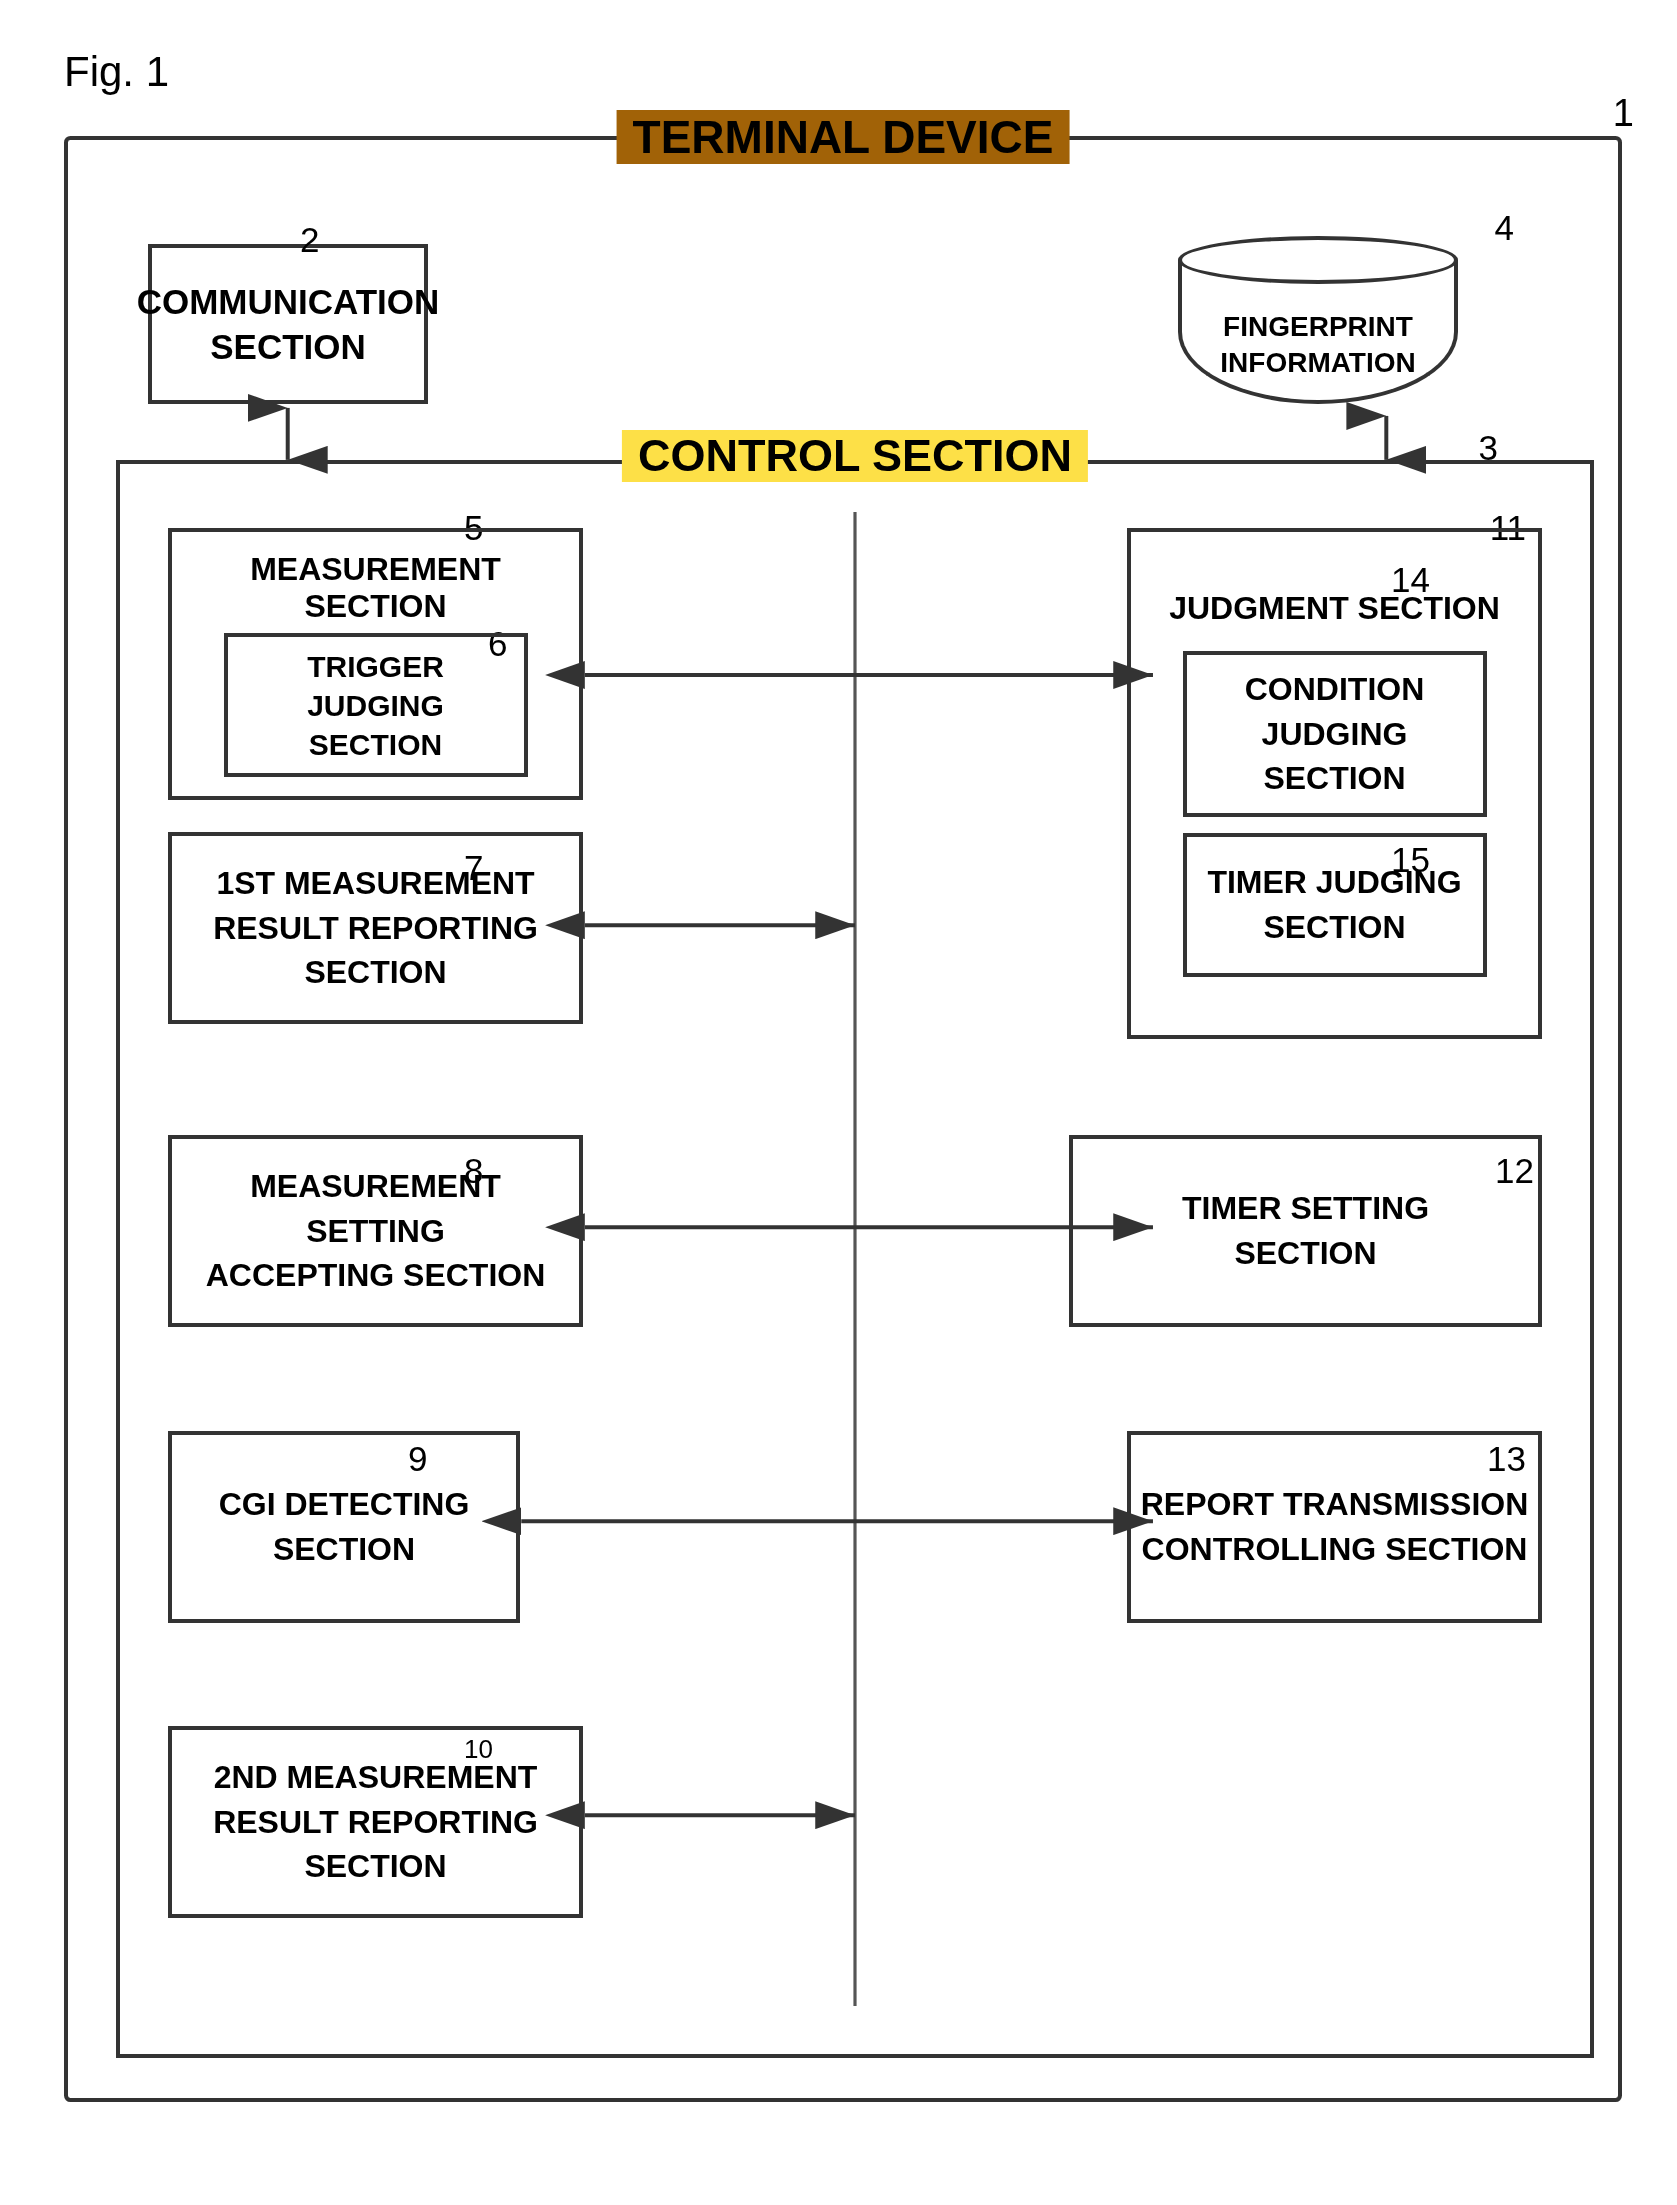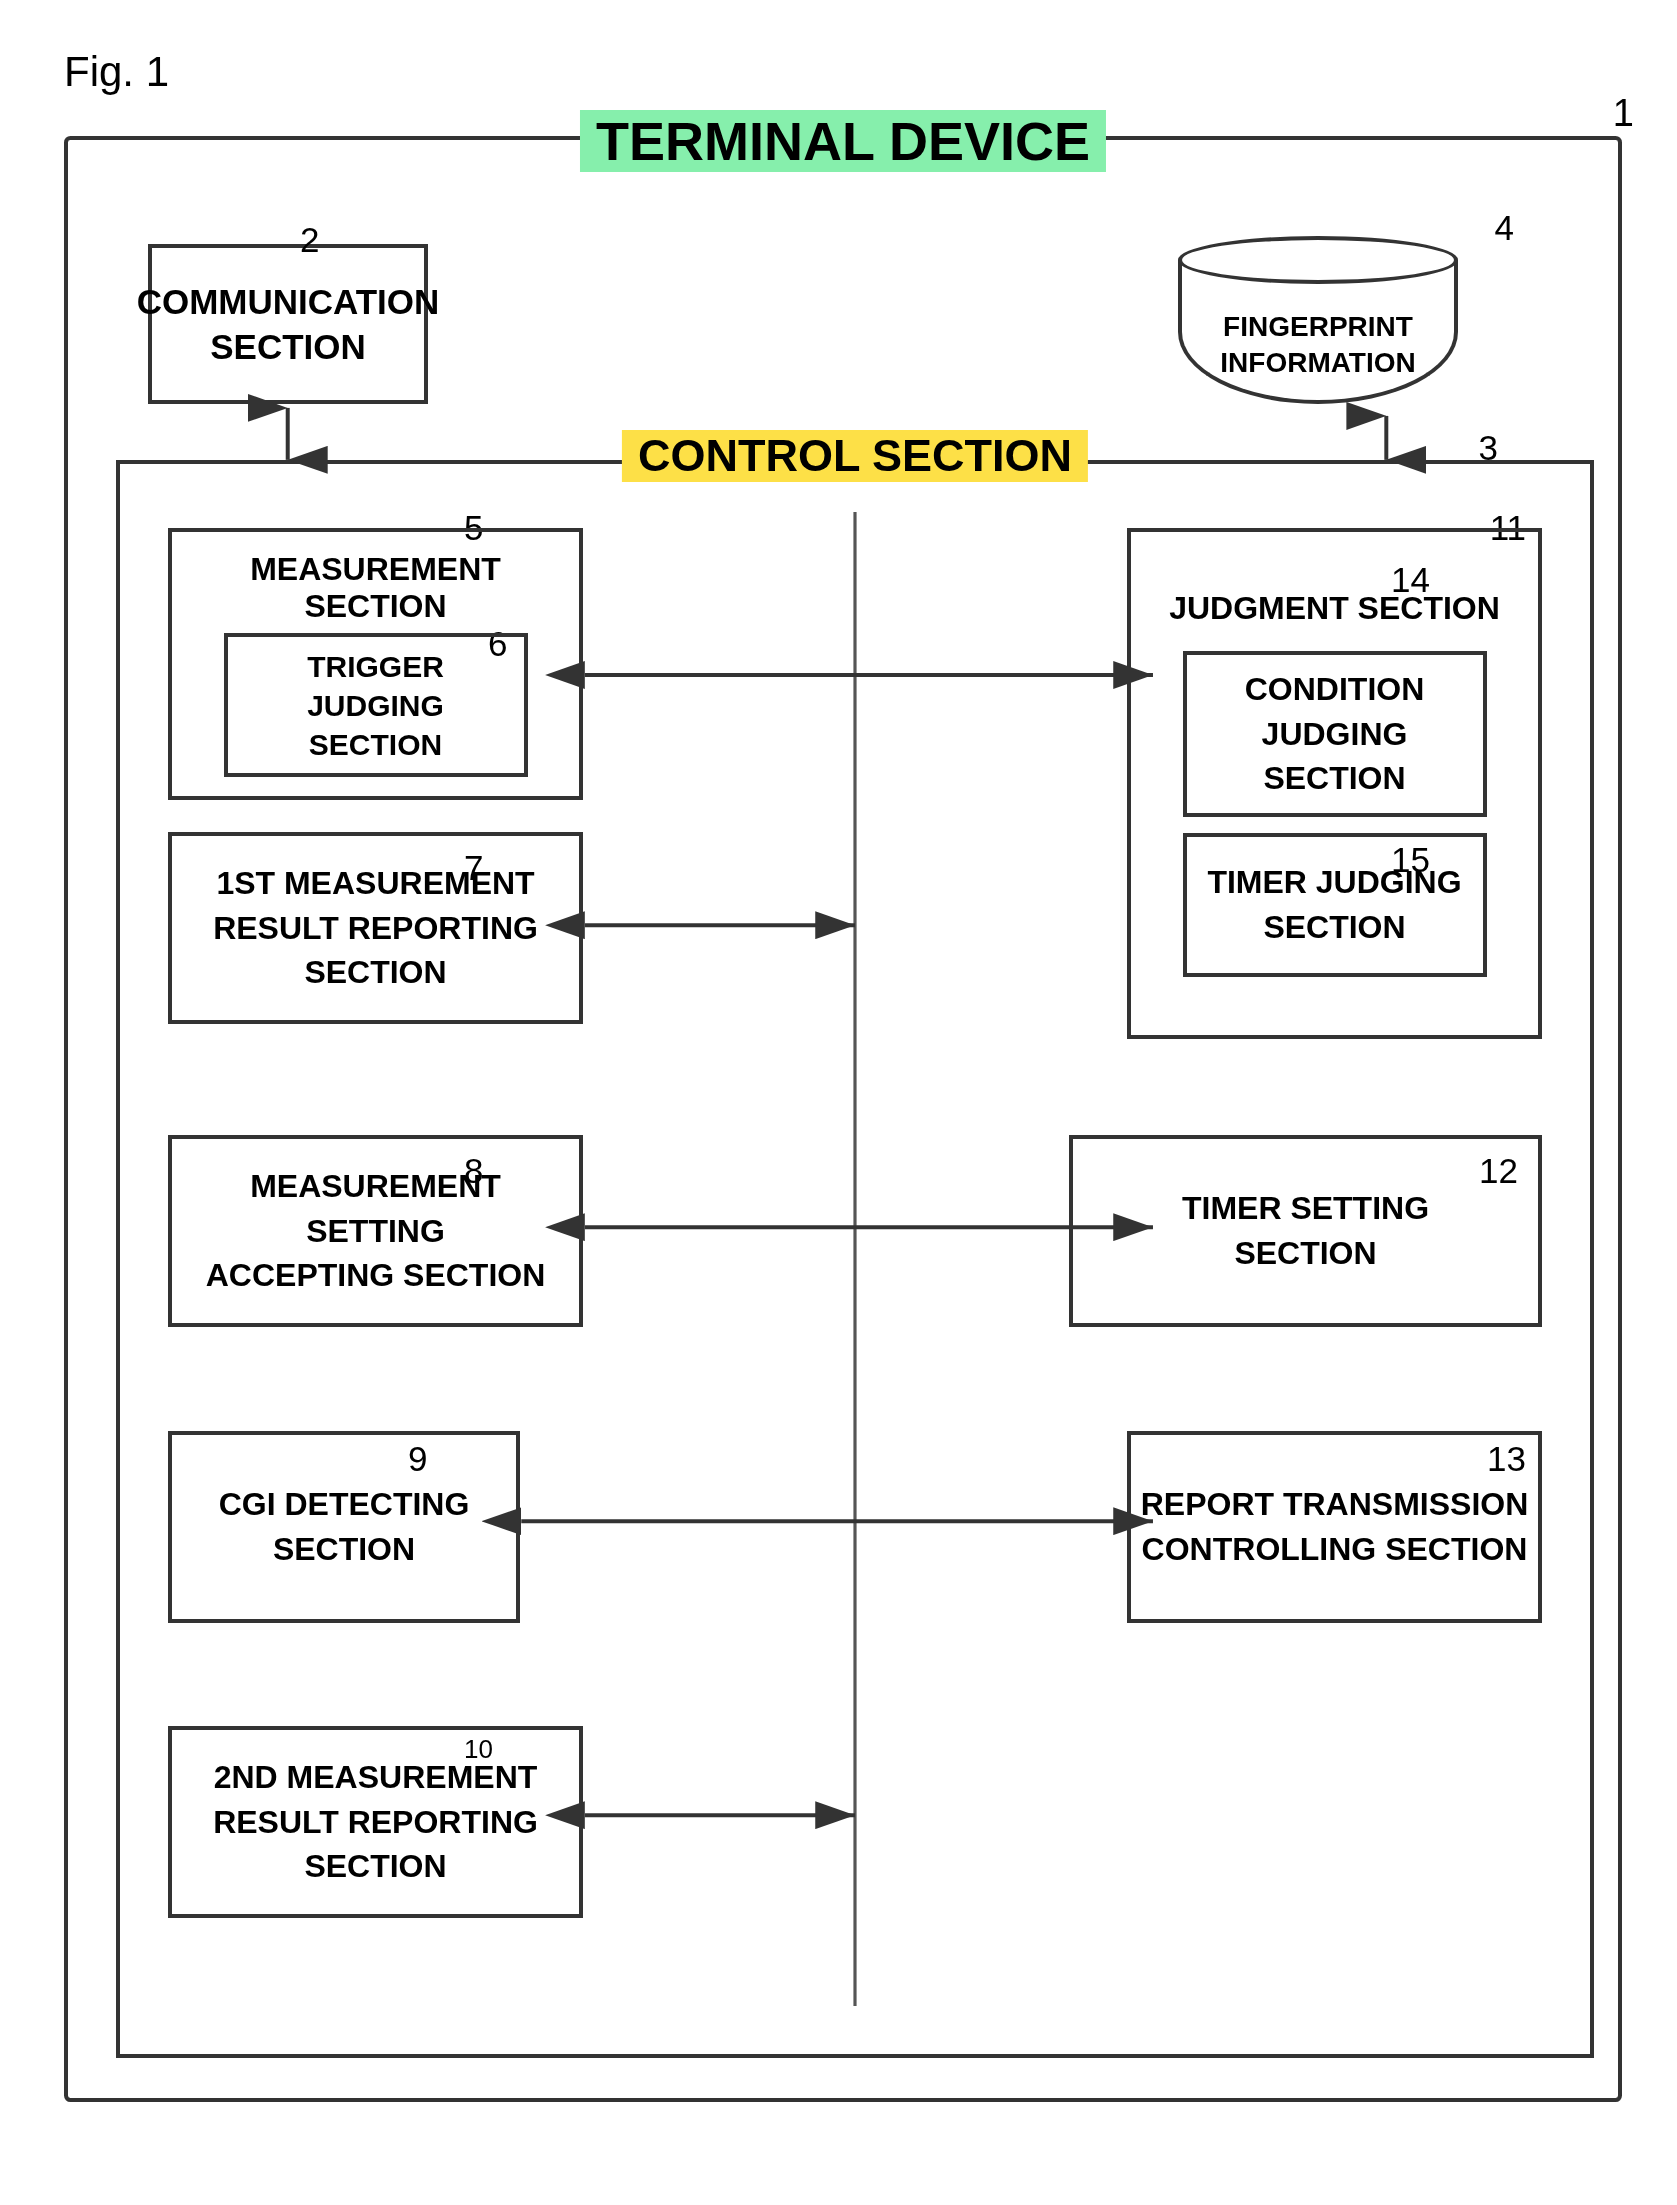--- a/index.html
+++ b/index.html
@@ -36,23 +36,23 @@
       height: 1966px;
       border: 4.8px solid #333;
       border-radius: 6.4px;
     }
 
     .terminal-label {
       position: absolute;
       top: -30px;
       left: 50%;
       transform: translateX(-50%);
-      font-size: 54px;
-      font-weight: bold;
-      background: #86efac;
+      font-size: 46px;
+      font-weight: bold;
+      background: #a16207;
       padding: 0 16px;
       white-space: nowrap;
     }
 
     
     .ref-1 {
       position: absolute;
       top: -48px;
       right: -16px;
       font-size: 38px;
@@ -228,21 +228,21 @@
     }
 
     
     .ref-5 { position: absolute; top: 44px; left: 344px; font-size: 35px; }
     .ref-6 { position: absolute; top: 160px; left: 368px; font-size: 35px; }
     .ref-7 { position: absolute; top: 384px; left: 344px; font-size: 35px; }
     .ref-8 { position: absolute; top: 687px; left: 344px; font-size: 35px; }
     .ref-9 { position: absolute; top: 975px; left: 288px; font-size: 35px; }
     .ref-10 { position: absolute; top: 1270px; left: 344px; font-size: 26px; }
     .ref-11 { position: absolute; top: 44px; right: 64px; font-size: 35px; }
-    .ref-12 { position: absolute; top: 687px; right: 72px; font-size: 35px; }
+    .ref-12 { position: absolute; top: 687px; right: 56px; font-size: 35px; }
     .ref-13 { position: absolute; top: 975px; right: 64px; font-size: 35px; }
     .ref-14 { position: absolute; top: 96px; right: 160px; font-size: 35px; }
     .ref-15 { position: absolute; top: 376px; right: 160px; font-size: 35px; }
 
     
     .first-meas {
       top: 368px;
       left: 48px;
       width: 415px;
       height: 192px;

